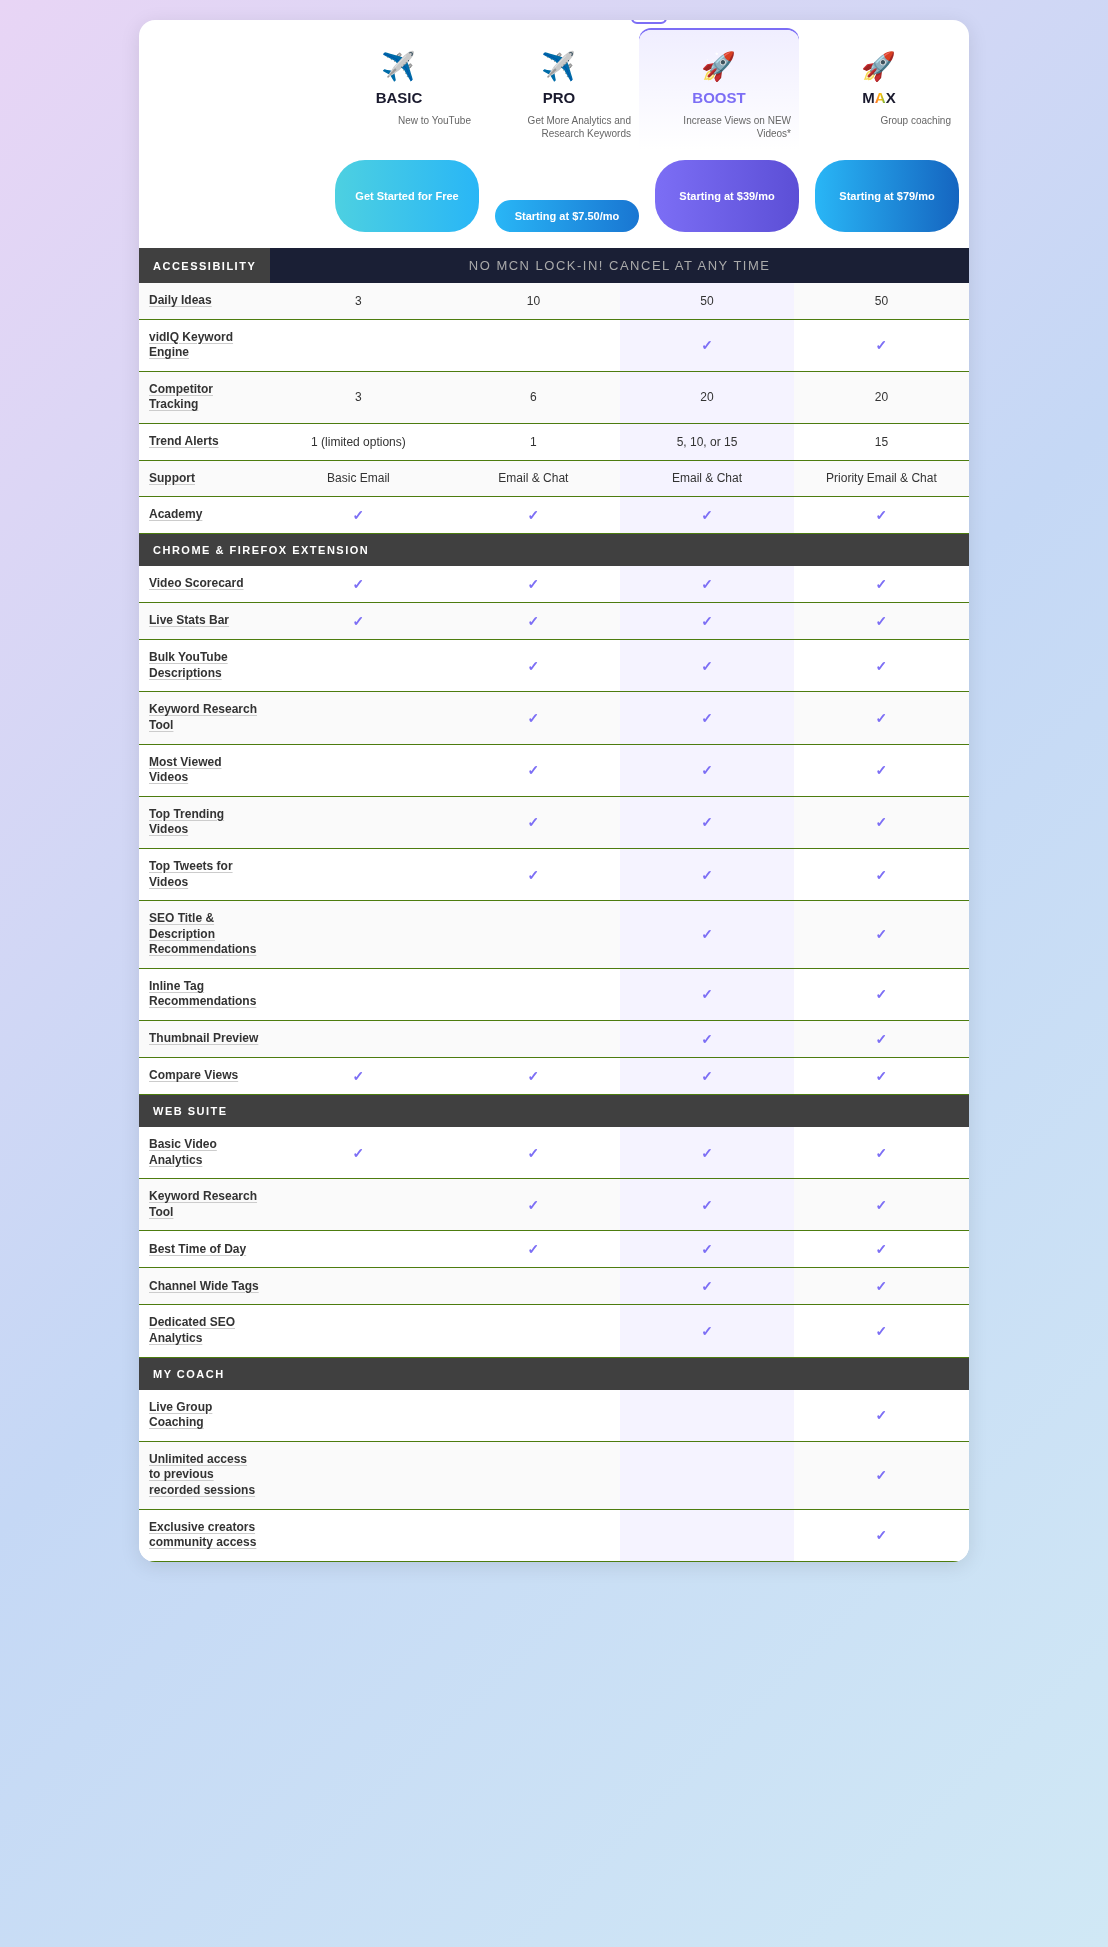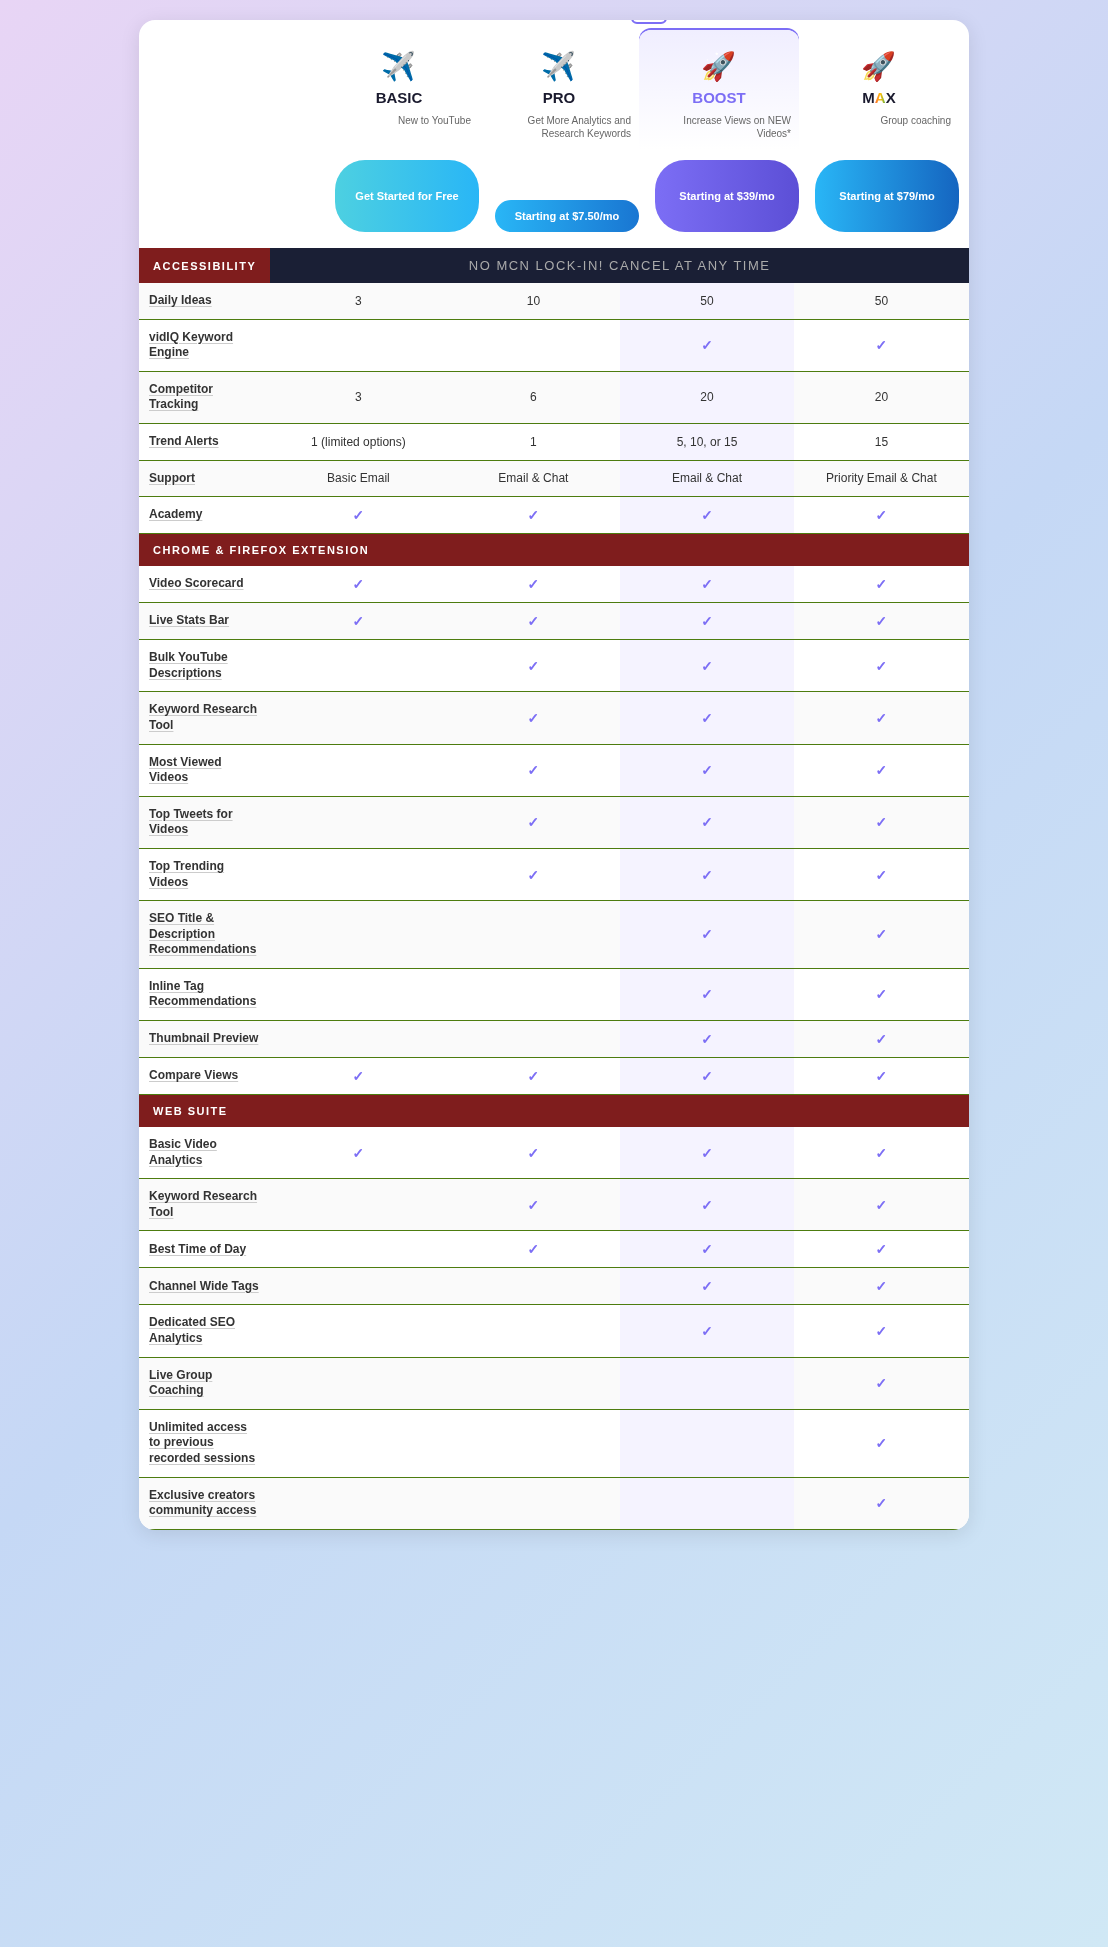--- a/index.html
+++ b/index.html
@@ -110,21 +110,21 @@
     .btn-max {
       background: linear-gradient(90deg, #29b6f6, #1565c0);
       color: #fff;
     }
     
     .table-section {
       width: 100%;
       border-collapse: collapse;
     }
     .section-header td {
-      background: #7f1d1d;
+      background: #404040;
       color: #fff;
       font-size: 11px;
       font-weight: 700;
       letter-spacing: 1.5px;
       padding: 10px 14px;
       text-transform: uppercase;
     }
     .section-header td[colspan] {
       padding: 10px 14px;
     }
@@ -306,28 +306,28 @@
           <td class="cell-value"><span class="checkmark">✓</span></td>
         </tr>
         <tr class="row-feature">
           <td class="feature-name">Most Viewed Videos</td>
           <td class="cell-value"></td>
           <td class="cell-value"><span class="checkmark">✓</span></td>
           <td class="cell-value boost-col"><span class="checkmark">✓</span></td>
           <td class="cell-value"><span class="checkmark">✓</span></td>
         </tr>
         <tr class="row-feature">
+          <td class="feature-name">Top Trending Videos</td>
+          <td class="cell-value"></td>
+          <td class="cell-value"><span class="checkmark">✓</span></td>
+          <td class="cell-value boost-col"><span class="checkmark">✓</span></td>
+          <td class="cell-value"><span class="checkmark">✓</span></td>
+        </tr>
+        <tr class="row-feature">
           <td class="feature-name">Top Tweets for Videos</td>
-          <td class="cell-value"></td>
-          <td class="cell-value"><span class="checkmark">✓</span></td>
-          <td class="cell-value boost-col"><span class="checkmark">✓</span></td>
-          <td class="cell-value"><span class="checkmark">✓</span></td>
-        </tr>
-        <tr class="row-feature">
-          <td class="feature-name">Top Trending Videos</td>
           <td class="cell-value"></td>
           <td class="cell-value"><span class="checkmark">✓</span></td>
           <td class="cell-value boost-col"><span class="checkmark">✓</span></td>
           <td class="cell-value"><span class="checkmark">✓</span></td>
         </tr>
         <tr class="row-feature">
           <td class="feature-name">SEO Title &amp; Description Recommendations</td>
           <td class="cell-value"></td>
           <td class="cell-value"></td>
           <td class="cell-value boost-col"><span class="checkmark">✓</span></td>
@@ -384,20 +384,23 @@
           <td class="cell-value"></td>
           <td class="cell-value boost-col"><span class="checkmark">✓</span></td>
           <td class="cell-value"><span class="checkmark">✓</span></td>
         </tr>
         <tr class="row-feature">
           <td class="feature-name">Dedicated SEO Analytics</td>
           <td class="cell-value"></td>
           <td class="cell-value"></td>
           <td class="cell-value boost-col"><span class="checkmark">✓</span></td>
           <td class="cell-value"><span class="checkmark">✓</span></td>
+        </tr>
+        <tr class="section-header">
+          <td colspan="5">MY COACH</td>
         </tr>
         <tr class="row-feature">
           <td class="feature-name">Live Group Coaching</td>
           <td class="cell-value"></td>
           <td class="cell-value"></td>
           <td class="cell-value boost-col"></td>
           <td class="cell-value"><span class="checkmark">✓</span></td>
         </tr>
         <tr class="row-feature">
           <td class="feature-name">Unlimited access to previous recorded sessions</td>

